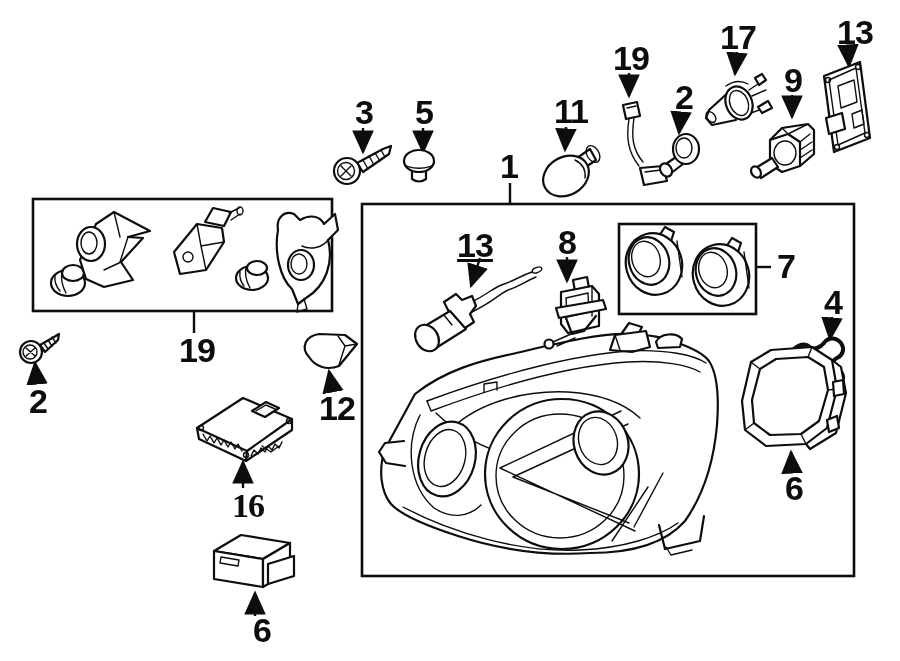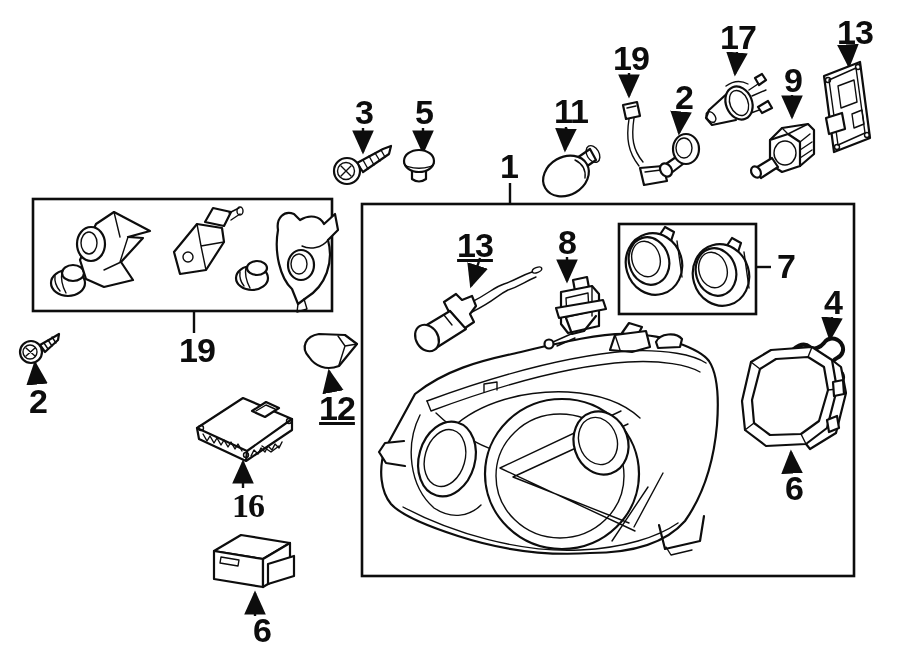--- a/index.html
+++ b/index.html
@@ -291,21 +291,21 @@
 <div class="callout" style="left:424px;top:112px;">5</div>
 <div class="callout" style="left:509px;top:166px;">1</div>
 <div class="callout" style="left:571px;top:111px;text-align:right;">11</div>
 <div class="callout" style="left:631px;top:58px;">19</div>
 <div class="callout" style="left:684px;top:97px;">2</div>
 <div class="callout" style="left:738px;top:37px;">17</div>
 <div class="callout" style="left:793px;top:80px;">9</div>
 <div class="callout" style="left:855px;top:32px;">13</div>
 <div class="callout" style="left:197px;top:350px;">19</div>
 <div class="callout" style="left:38px;top:401px;">2</div>
-<div class="callout" style="left:337px;top:408px;text-decoration:underline;">12</div>
+<div class="callout" style="left:337px;top:408px;">12</div>
 <div class="callout" style="left:248px;top:506px;font-family:Liberation Serif, serif;">16</div>
 <div class="callout" style="left:262px;top:630px;">6</div>
 <div class="callout" style="left:475px;top:245px;text-decoration:underline;">13</div>
 <div class="callout" style="left:567px;top:242px;">8</div>
 <div class="callout" style="left:786px;top:266px;">7</div>
 <div class="callout" style="left:833px;top:302px;">4</div>
 <div class="callout" style="left:794px;top:488px;">6</div>
 
 </div>
 

